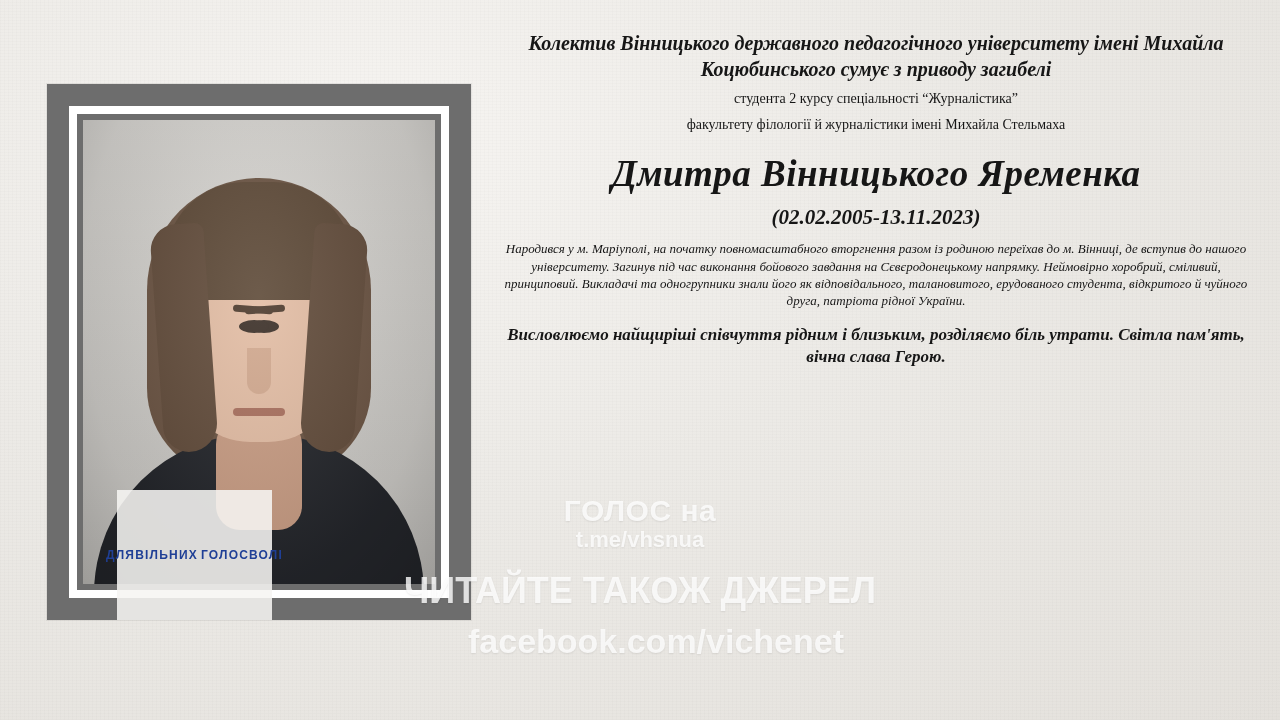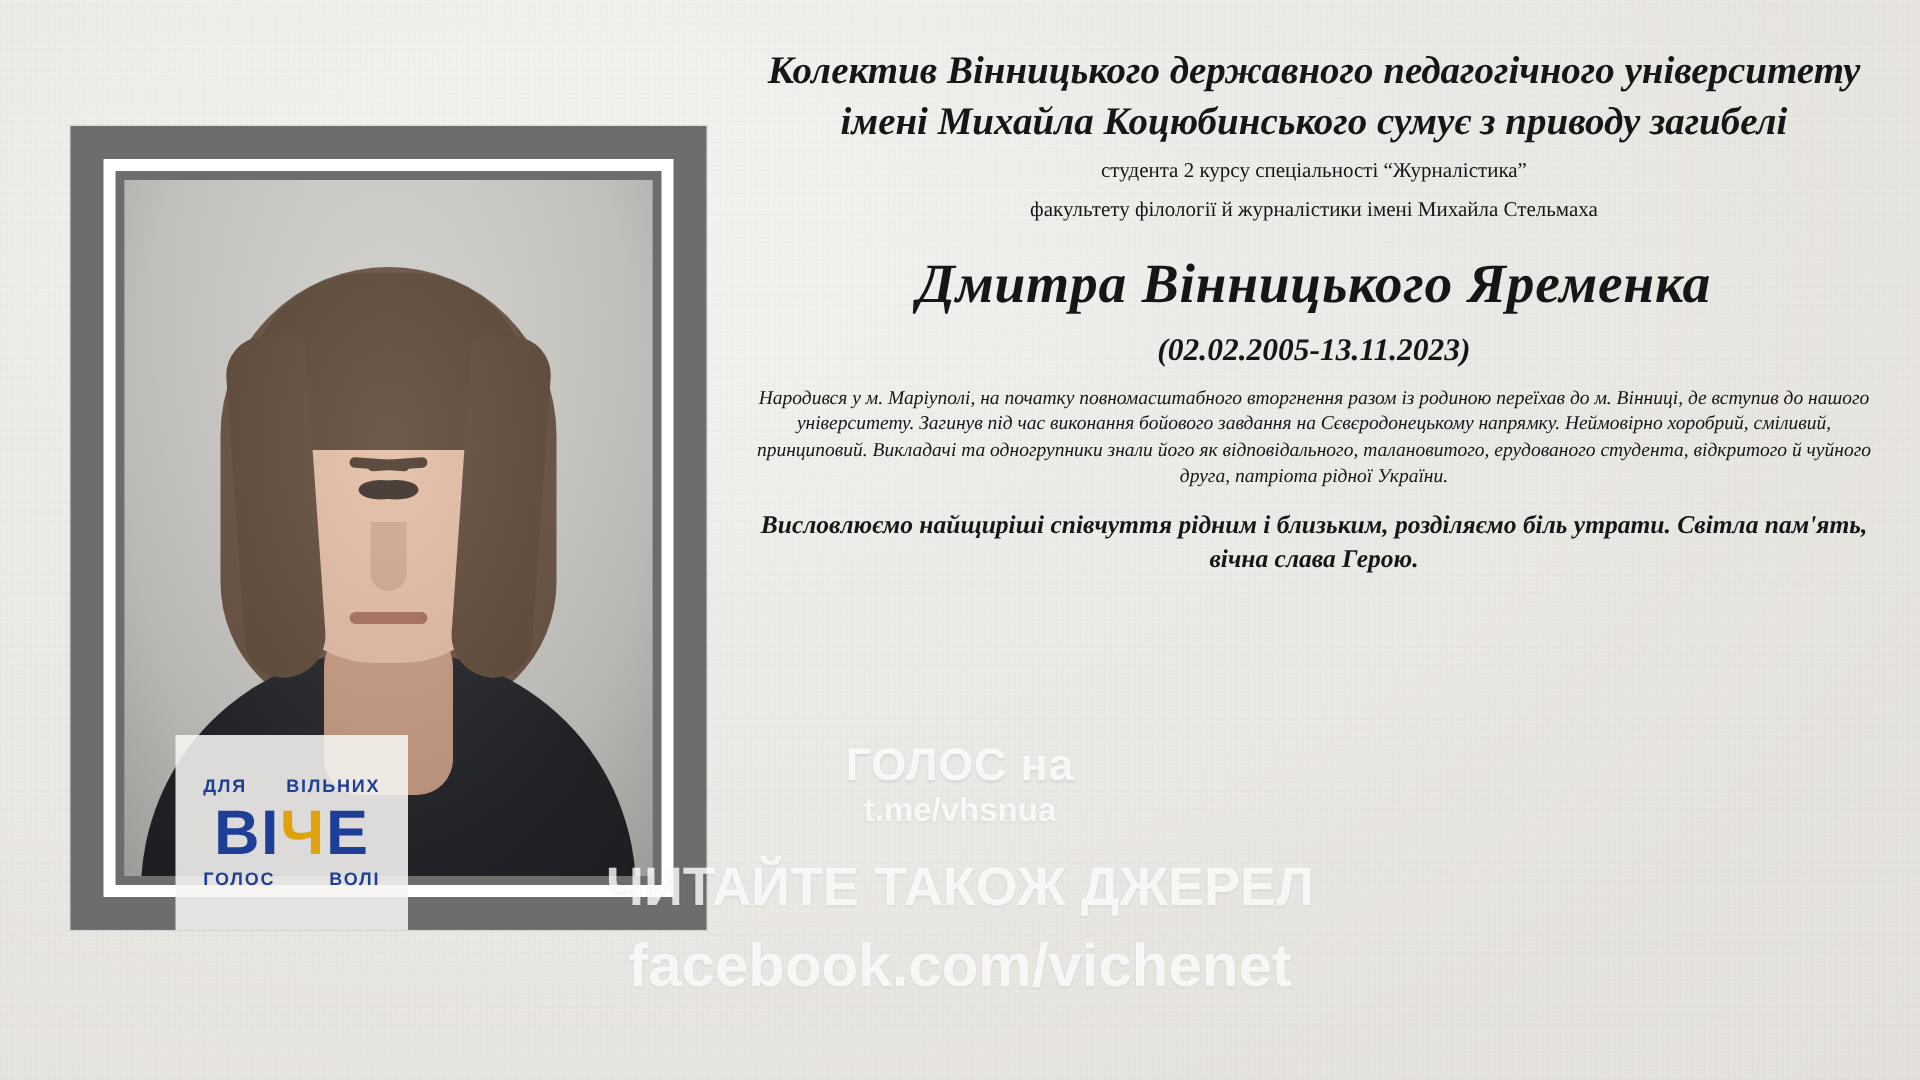--- a/index.html
+++ b/index.html
@@ -191,21 +191,21 @@
 
   
   .logo-badge {
     position: absolute;
     left: 117px;
     top: 490px;
     width: 155px;
     height: 130px;
     background: rgba(246,245,242,0.88);
     display: flex;
-    flex-direction: column;
+    flex-direction: row;
     align-items: center;
     justify-content: center;
     gap: 3px;
   }
   .logo-row {
     display: flex;
     justify-content: space-between;
     width: 118px;
     font-family: "Liberation Sans", sans-serif;
     font-size: 12px;
@@ -226,21 +226,21 @@
   
   .text-col {
     position: absolute;
     left: 496px;
     top: 30px;
     width: 760px;
     text-align: center;
     color: #161616;
   }
   .lead {
-    font-size: 26px;
+    font-size: 20px;
     font-weight: bold;
     font-style: italic;
     line-height: 1.30;
     margin: 0 0 8px 0;
   }
   .sub {
     font-size: 14px;
     line-height: 1.30;
     margin: 8px 0 0 0;
   }
@@ -299,24 +299,24 @@
   }
   .wm-cta {
     left: 640px;
     top: 570px;
     transform: translateX(-50%);
     font-size: 36px;
     font-weight: bold;
     white-space: nowrap;
   }
   .wm-site {
-    left: 640px;
+    left: 656px;
     top: 622px;
     transform: translateX(-50%);
-    font-size: 40px;
+    font-size: 34px;
     font-weight: bold;
     white-space: nowrap;
   }
 </style>
 </head>
 <body>
 
 <div class="poster">
   <div class="paper-texture"></div>
 
@@ -343,23 +343,20 @@
         </div>
       </div>
     </div>
   </div>
 
   <div class="logo-badge">
     <div class="logo-row">
       <span>ДЛЯ</span>
       <span>ВІЛЬНИХ</span>
     </div>
-    <div class="logo-main">
-      <span>ВІ</span><span class="accent">Ч</span><span>Е</span>
-    </div>
     <div class="logo-row">
       <span>ГОЛОС</span>
       <span>ВОЛІ</span>
     </div>
   </div>
 
   <div class="text-col">
     <p class="lead">Колектив Вінницького державного педагогічного університету  імені Михайла Коцюбинського сумує з приводу загибелі</p>
     <p class="sub">студента 2 курсу спеціальності “Журналістика”</p>
     <p class="sub">факультету філології й журналістики імені Михайла Стельмаха</p>

